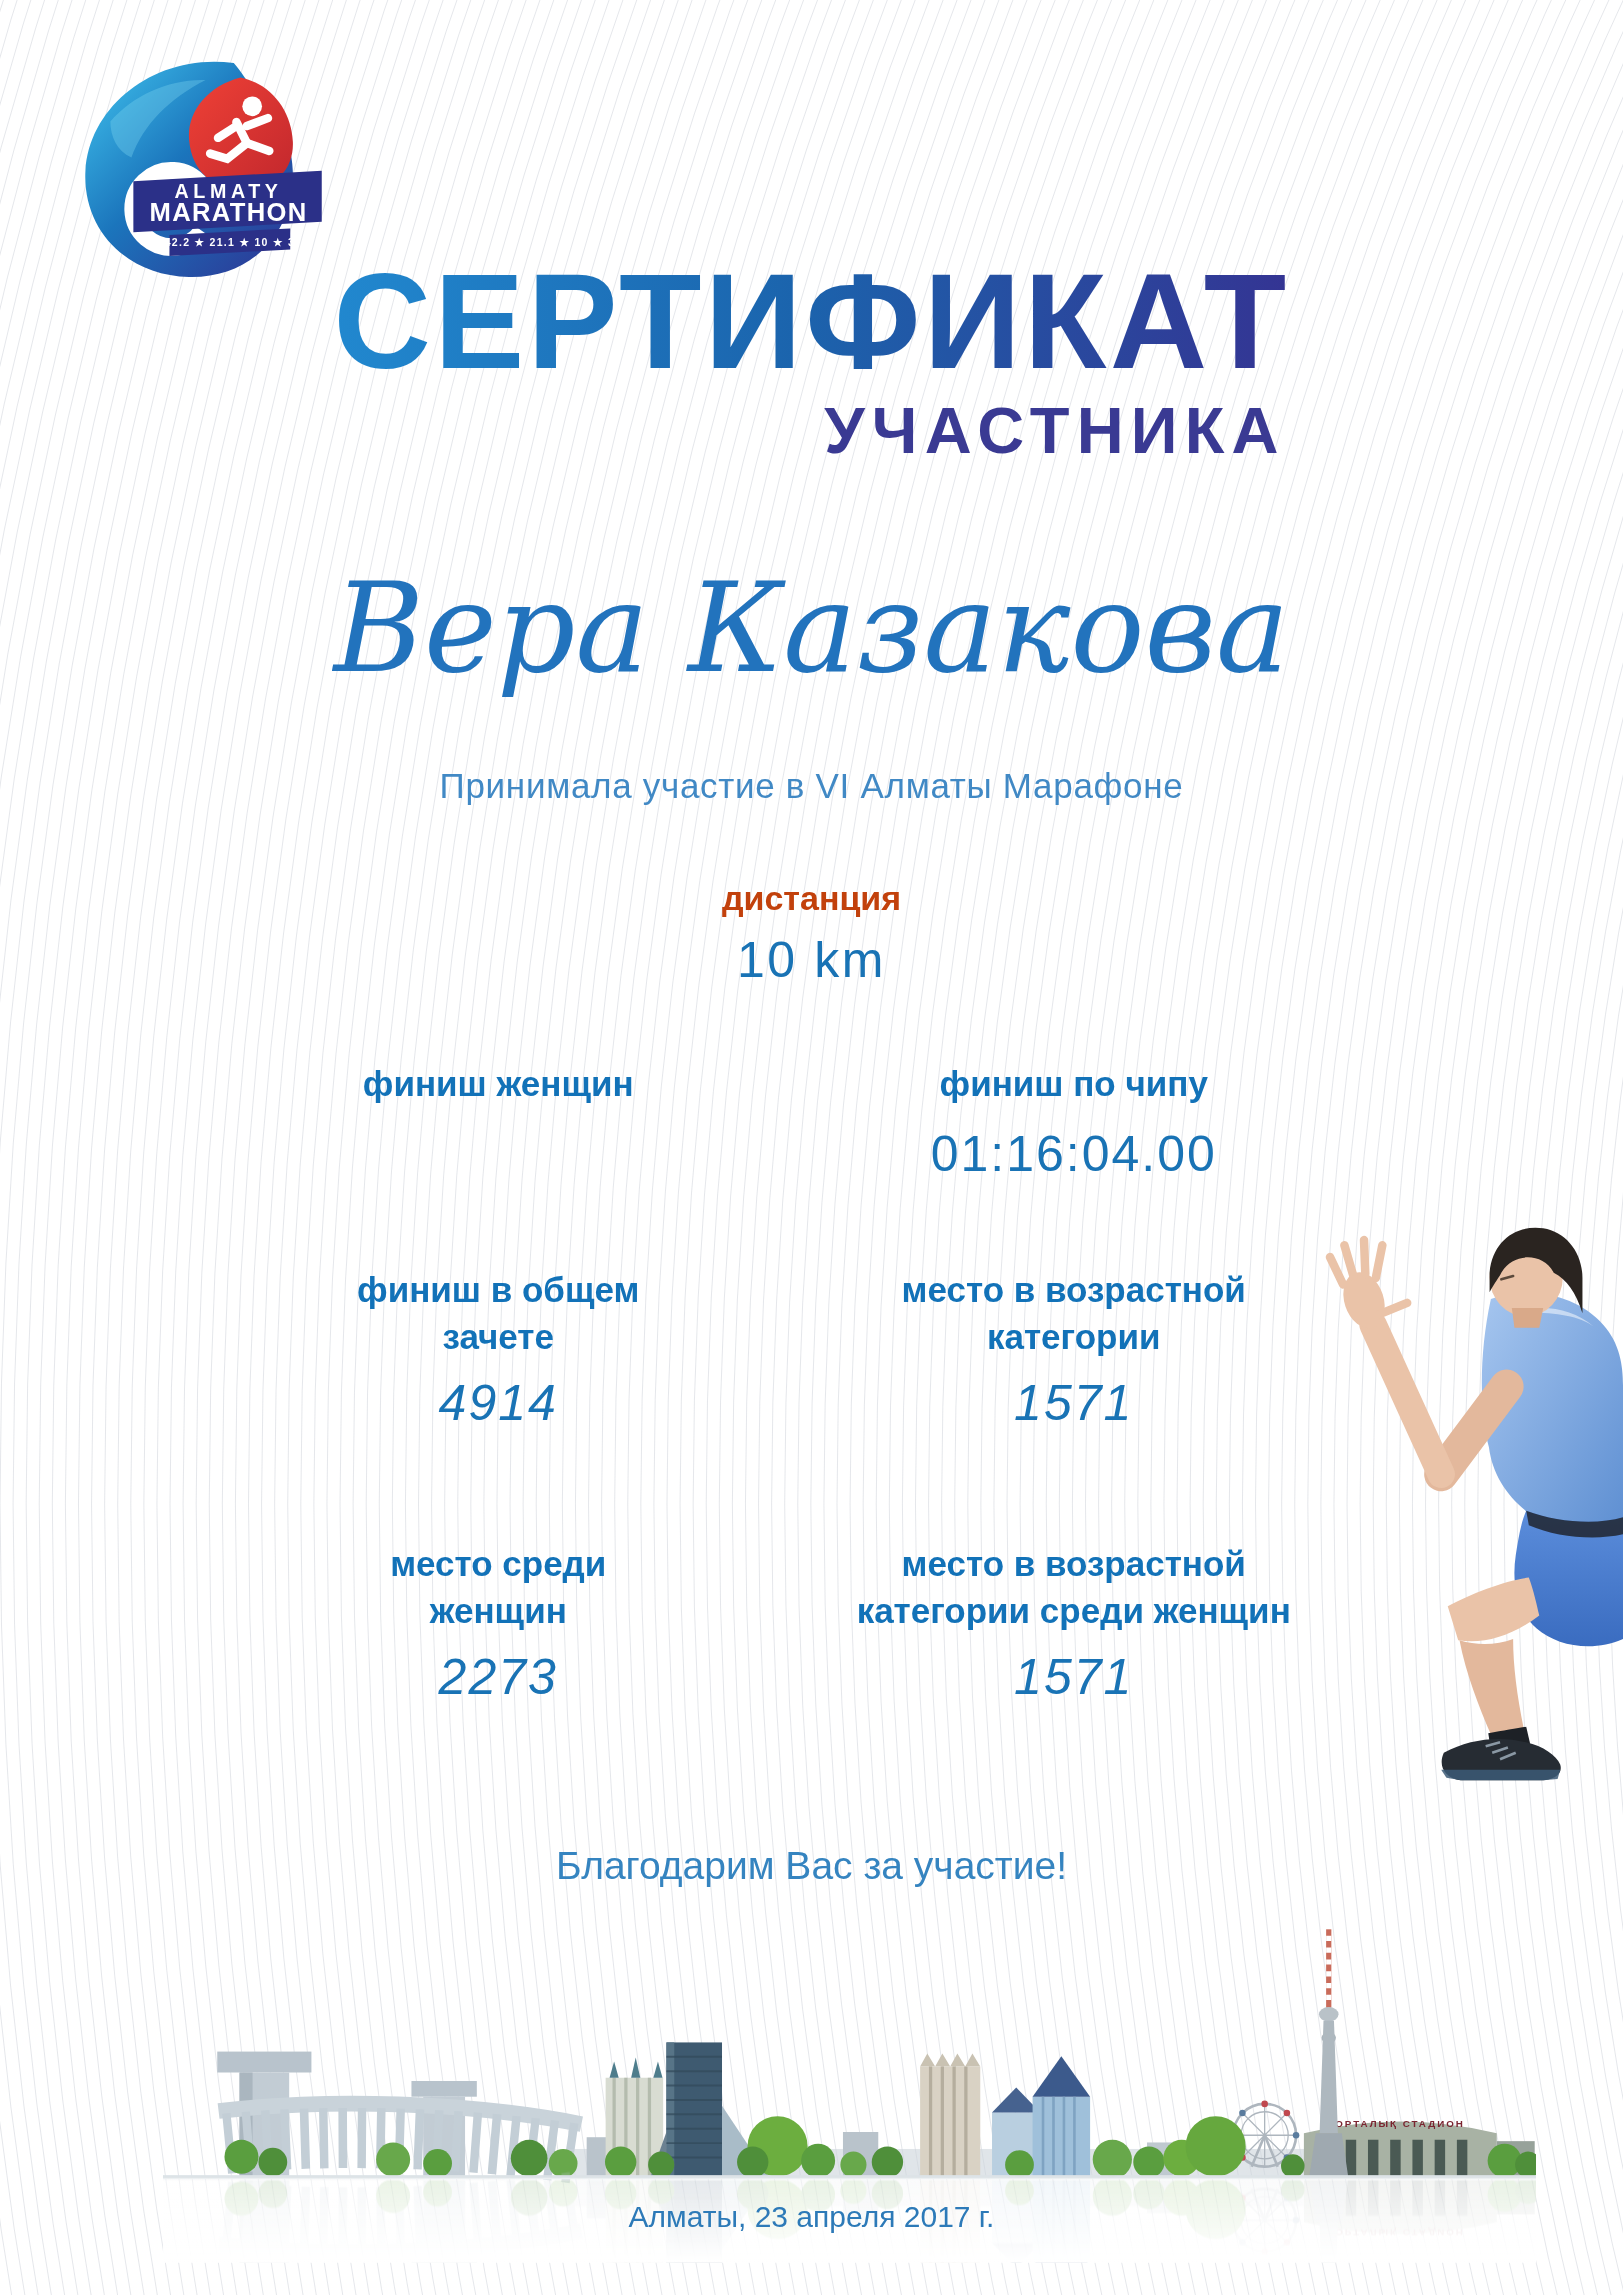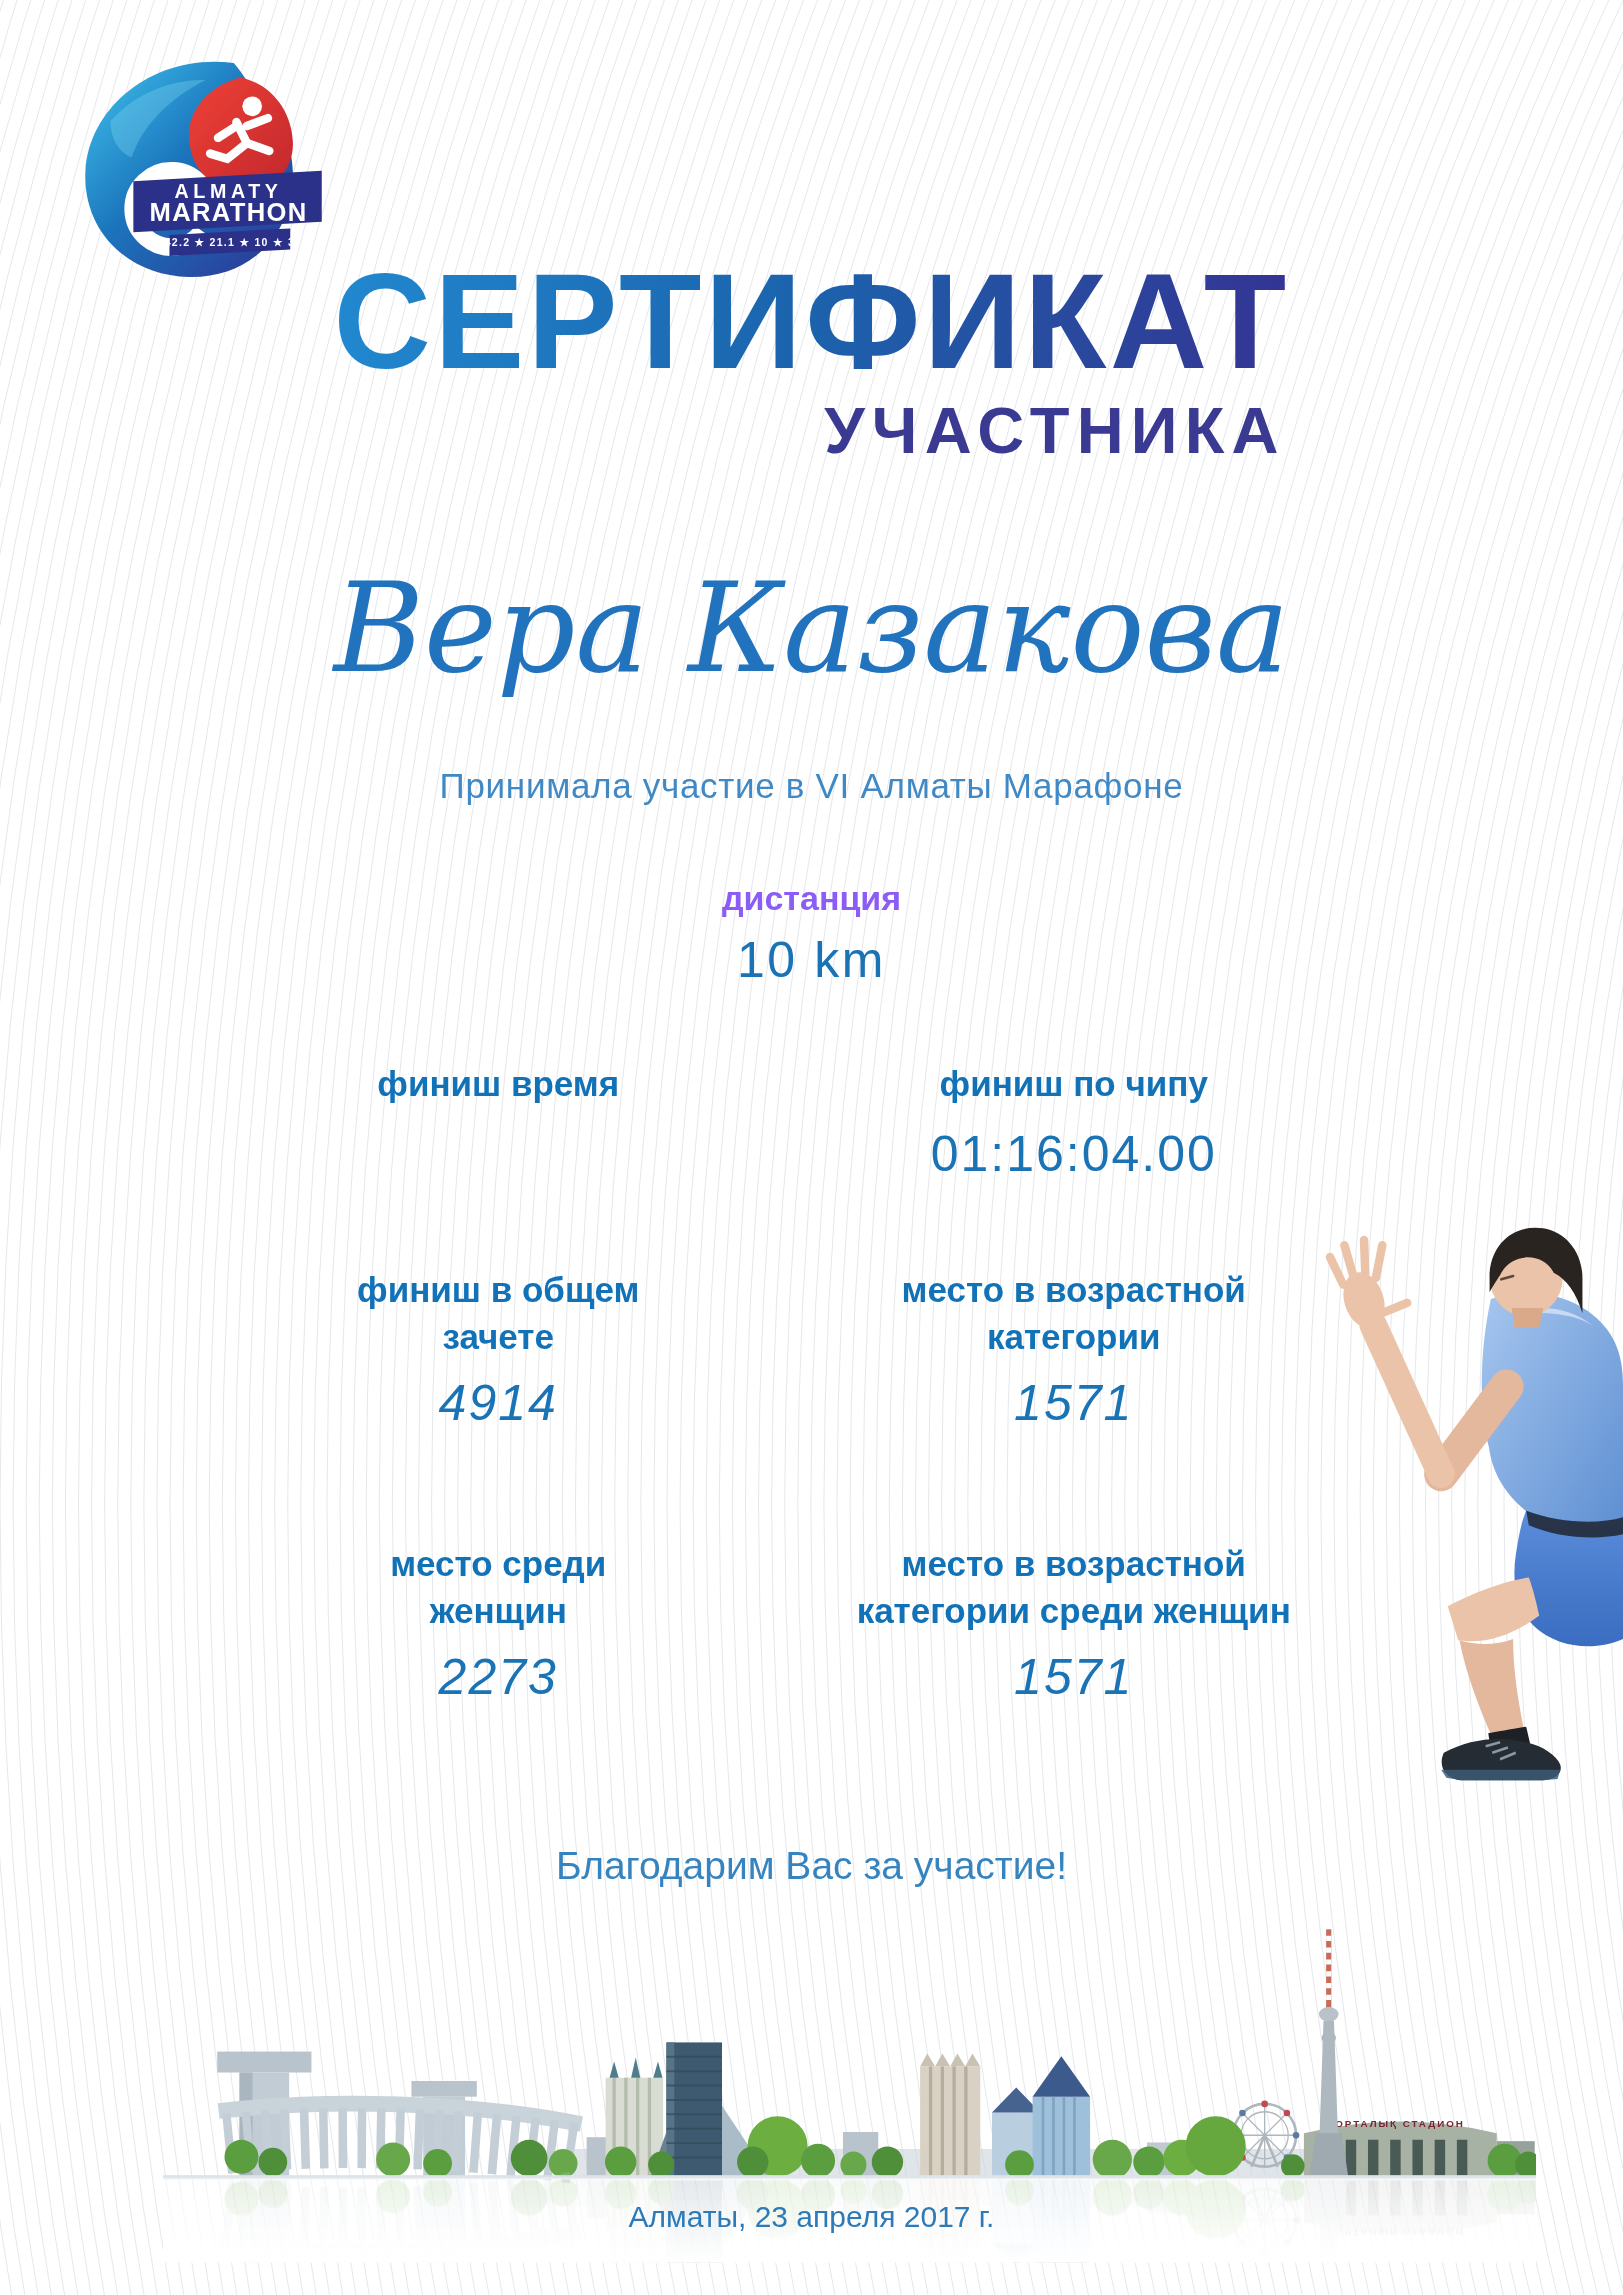--- a/index.html
+++ b/index.html
@@ -36,21 +36,21 @@
     color:#3a3a93;
   }
 
   .participant-name{
     top:564px;z-index:2;
     font-family:"DejaVu Serif", serif;font-style:italic;
     font-size:123px;line-height:1.05;color:#2273bd;
   }
   .participation{top:766px;font-size:35px;color:#4189c5;letter-spacing:0.7px;z-index:2;}
 
-  .dist-label{top:879px;font-size:34px;font-weight:bold;color:#8b5cf6;z-index:2;}
+  .dist-label{top:879px;font-size:34px;font-weight:bold;color:#c2410c;z-index:2;}
   .dist-value{top:931px;font-size:50px;color:#1973b5;letter-spacing:2.6px;z-index:2;}
 
   .stats-row{position:absolute;left:222px;width:1151px;display:flex;z-index:2;}
   .row1{top:1061px;}
   .row2{top:1267px;}
   .row3{top:1541px;}
   .stat-cell{text-align:center;}
   .cell-l{flex:0 0 48%;}
   .cell-r{flex:0 0 52%;}
   .stat-label{
@@ -260,21 +260,21 @@
   </div>
 
   <div class="abs ctr participation">Принимала участие в VI Алматы Марафоне</div>
   <div class="abs ctr participant-name">Вера Казакова</div>
 
   <div class="abs ctr dist-label">дистанция</div>
   <div class="abs ctr dist-value">10 km</div>
 
   <div class="stats-row row1">
     <div class="stat-cell cell-l">
-      <div class="stat-label">финиш время</div>
+      <div class="stat-label">финиш женщин</div>
     </div>
     <div class="stat-cell cell-r">
       <div class="stat-label">финиш по чипу</div>
       <div class="stat-value">01:16:04.00</div>
     </div>
   </div>
 
   <div class="stats-row row2">
     <div class="stat-cell cell-l">
       <div class="stat-label w-narrow">финиш в общем зачете</div>

